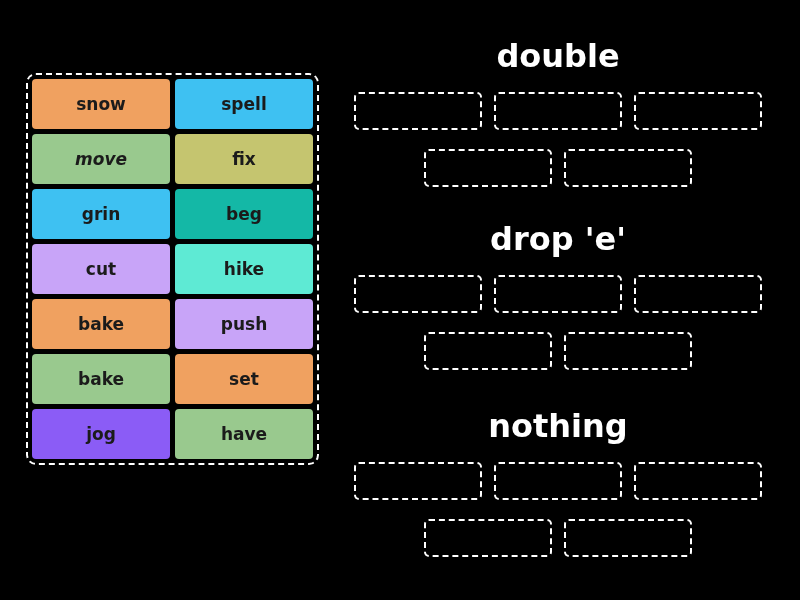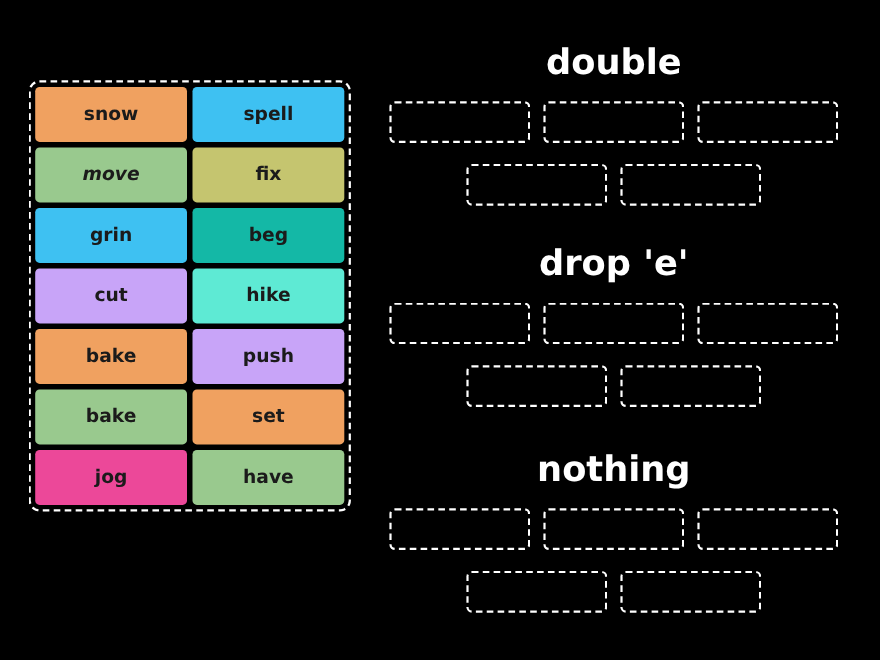--- a/index.html
+++ b/index.html
@@ -88,21 +88,21 @@
       <div class="tile" style="background: rgb(153, 201, 142); font-style: italic;">move</div>
       <div class="tile" style="background: rgb(197, 197, 111);">fix</div>
       <div class="tile" style="background: rgb(62, 193, 242);">grin</div>
       <div class="tile" style="background: #14b8a6;">beg</div>
       <div class="tile" style="background: rgb(200, 164, 248); text-align: center;">cut</div>
       <div class="tile" style="background: #5eead4;">hike</div>
       <div class="tile" style="background: rgb(240, 161, 96);">bake</div>
       <div class="tile" style="background: rgb(200, 164, 248);">push</div>
       <div class="tile" style="background: rgb(153, 201, 142);">bake</div>
       <div class="tile" style="background: rgb(240, 161, 96);">set</div>
-      <div class="tile" style="background: #ec4899;">jog</div>
+      <div class="tile" style="background: #8b5cf6;">jog</div>
       <div class="tile" style="background: rgb(153, 201, 142);">have</div>
     </div>
   </div>
 
   <div class="group" id="group-double">
     <h2 class="group-title">double</h2>
     <div class="slot-row">
       <div class="slot"></div>
       <div class="slot"></div>
       <div class="slot"></div>

